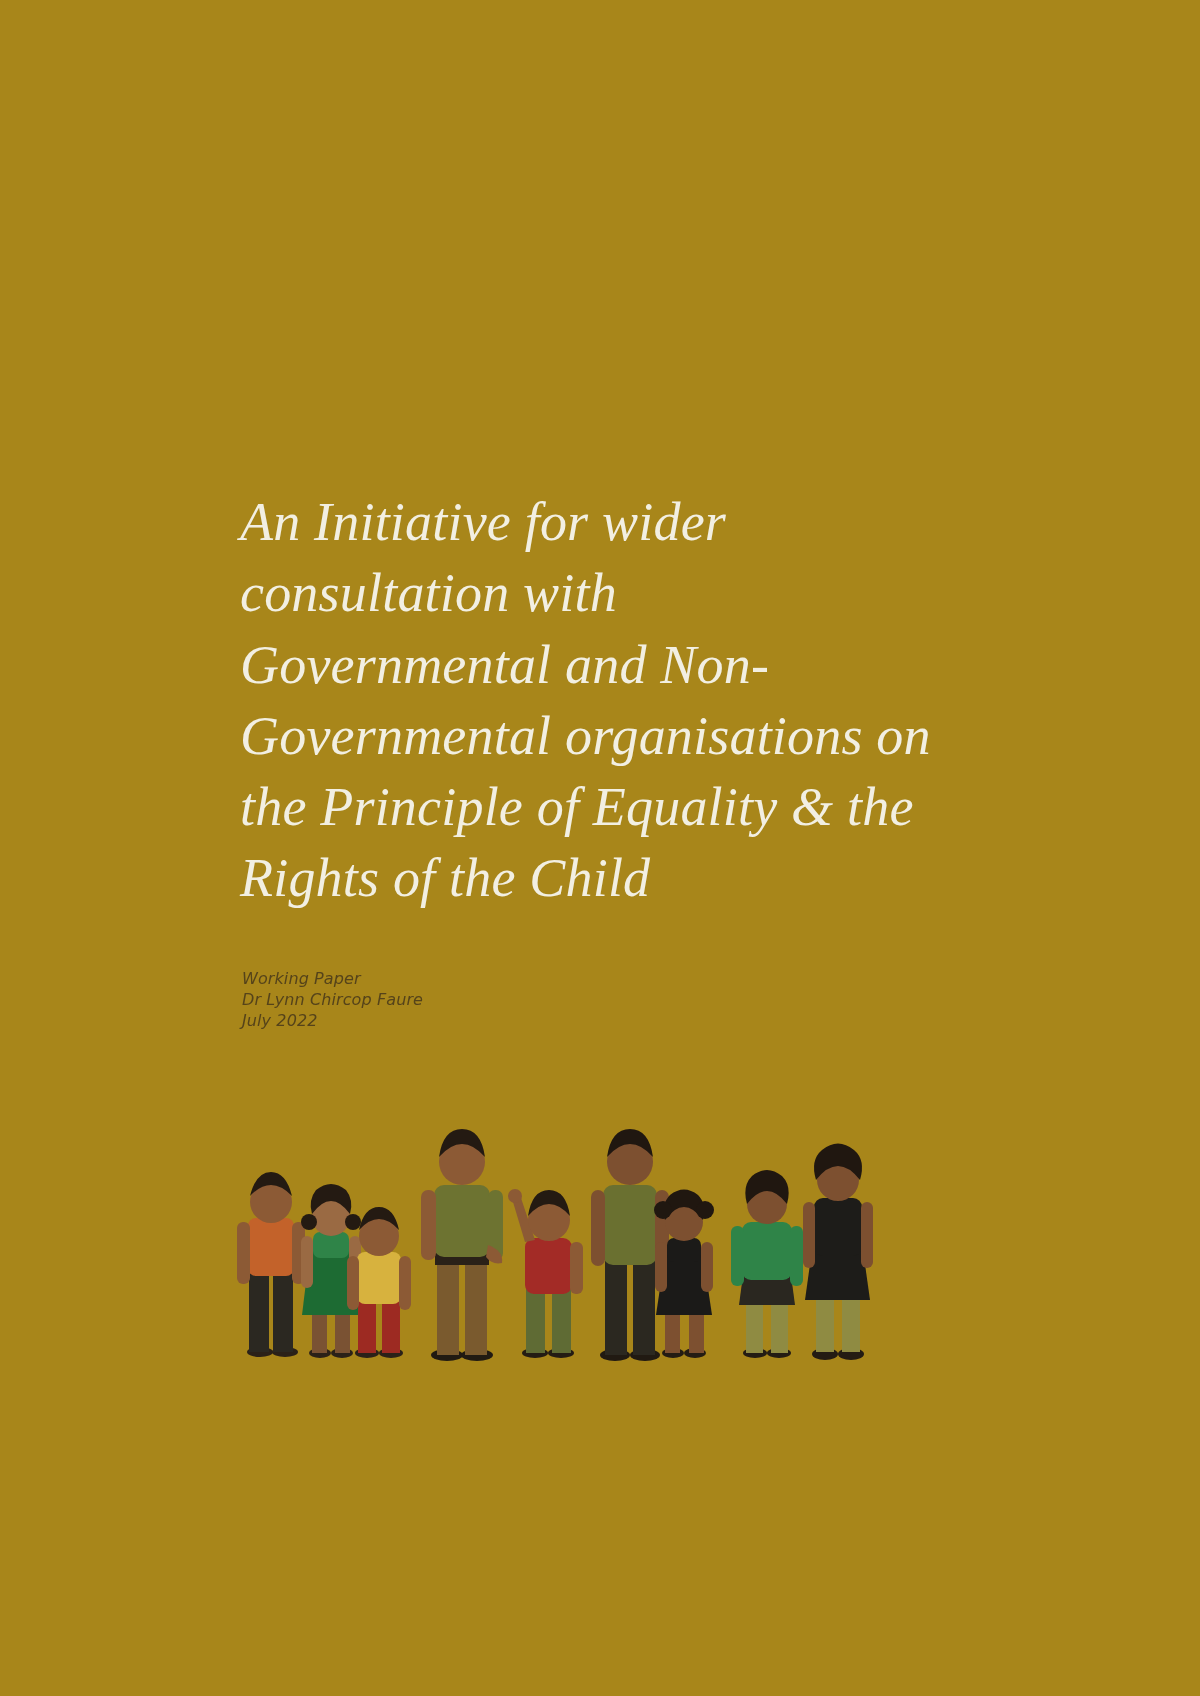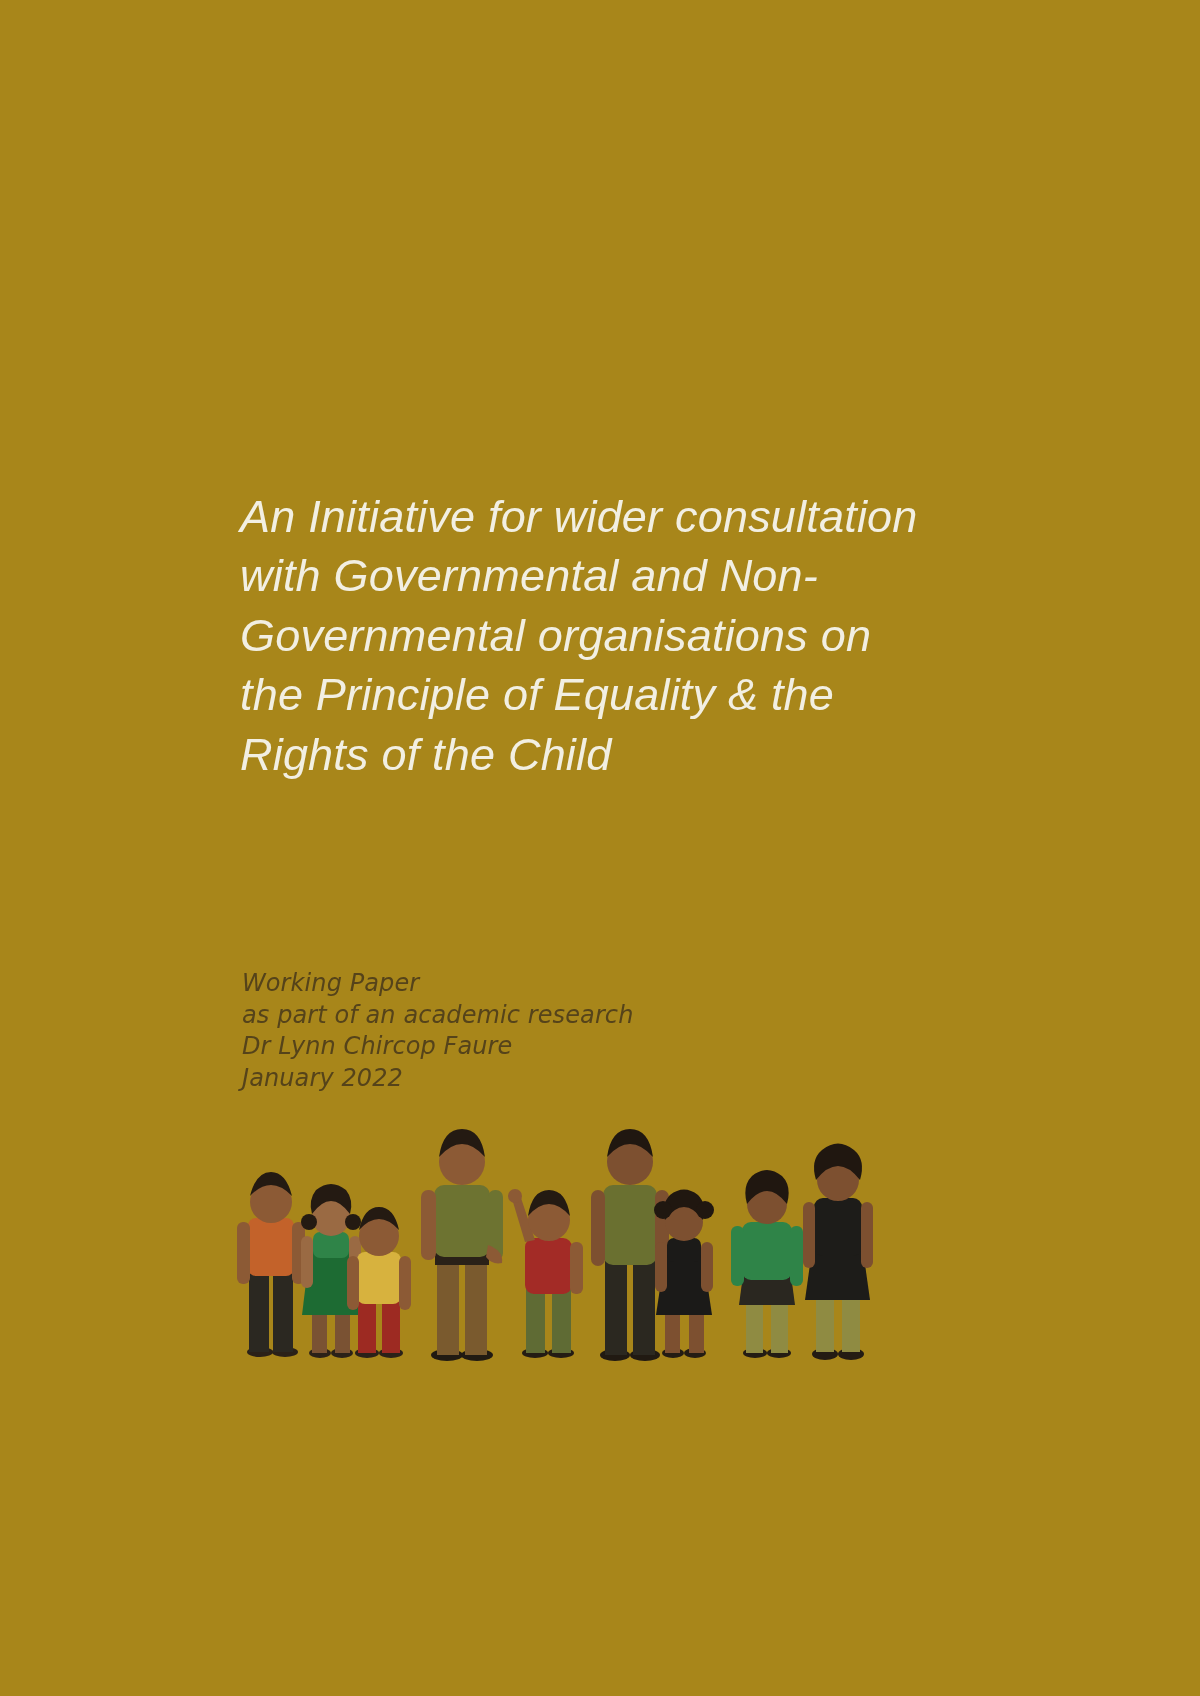--- a/index.html
+++ b/index.html
@@ -20,40 +20,40 @@
     height: 1696px;
     background: #a8861a;
   }
   .title-block {
     position: absolute;
     left: 240px;
     top: 487px;
     width: 700px;
   }
   .doc-title {
-    font-family: Liberation Sans, sans-serif;
+    font-family: Liberation Serif, serif;
     font-style: italic;
     font-weight: 400;
-    font-size: 45px;
+    font-size: 54px;
     line-height: 1.32;
     color: #f2efe2;
     letter-spacing: 0.2px;
     margin: 0;
     white-space: pre-line;
   }
   .subtitle-block {
     position: absolute;
     left: 242px;
     top: 968px;
     width: 640px;
   }
   .subline {
     font-family: "DejaVu Sans", sans-serif;
     font-style: italic;
-    font-size: 24px;
+    font-size: 16px;
     line-height: 1.32;
     color: #55431a;
     margin: 0;
     letter-spacing: 0.1px;
   }
   .art {
     position: absolute;
     left: 215px;
     top: 1110px;
     width: 700px;
@@ -64,23 +64,22 @@
 <body>
 
 <div class="page">
 
   <div class="title-block">
     <h1 class="doc-title">An Initiative for wider consultation with Governmental and Non-Governmental organisations on the Principle of Equality &amp; the Rights of the Child</h1>
   </div>
 
   <div class="subtitle-block">
     <p class="subline">Working Paper</p>
-    <p class="subline">as part of an academic research</p>
     <p class="subline">Dr Lynn Chircop Faure</p>
-    <p class="subline">January 2022</p>
+    <p class="subline">July 2022</p>
   </div>
 
   <div class="art">
     <svg width="700" height="260" viewBox="0 0 700 260" xmlns="http://www.w3.org/2000/svg">
 
       <g>
         <ellipse cx="45" cy="242" rx="13" ry="5" fill="#2b2118"></ellipse>
         <ellipse cx="70" cy="242" rx="13" ry="5" fill="#2b2118"></ellipse>
         <rect x="34" y="160" width="20" height="82" fill="#2b2821"></rect>
         <rect x="58" y="160" width="20" height="82" fill="#2b2821"></rect>

